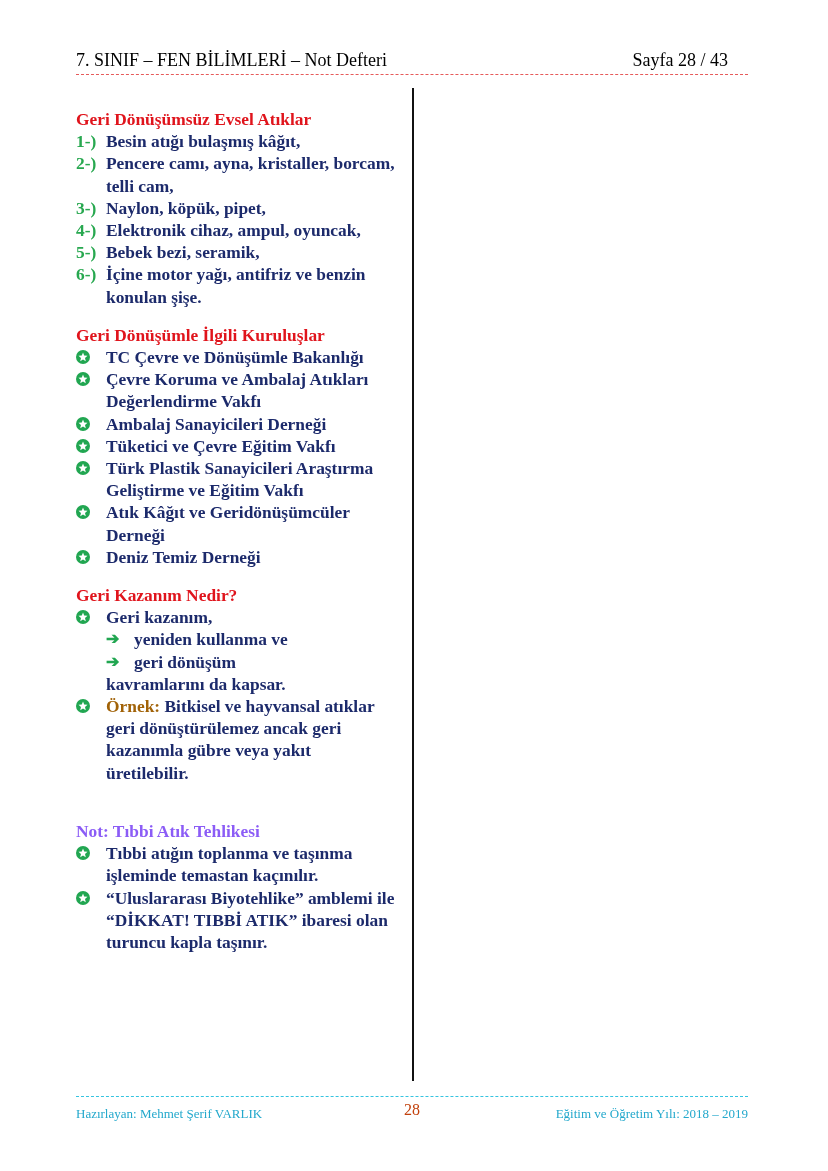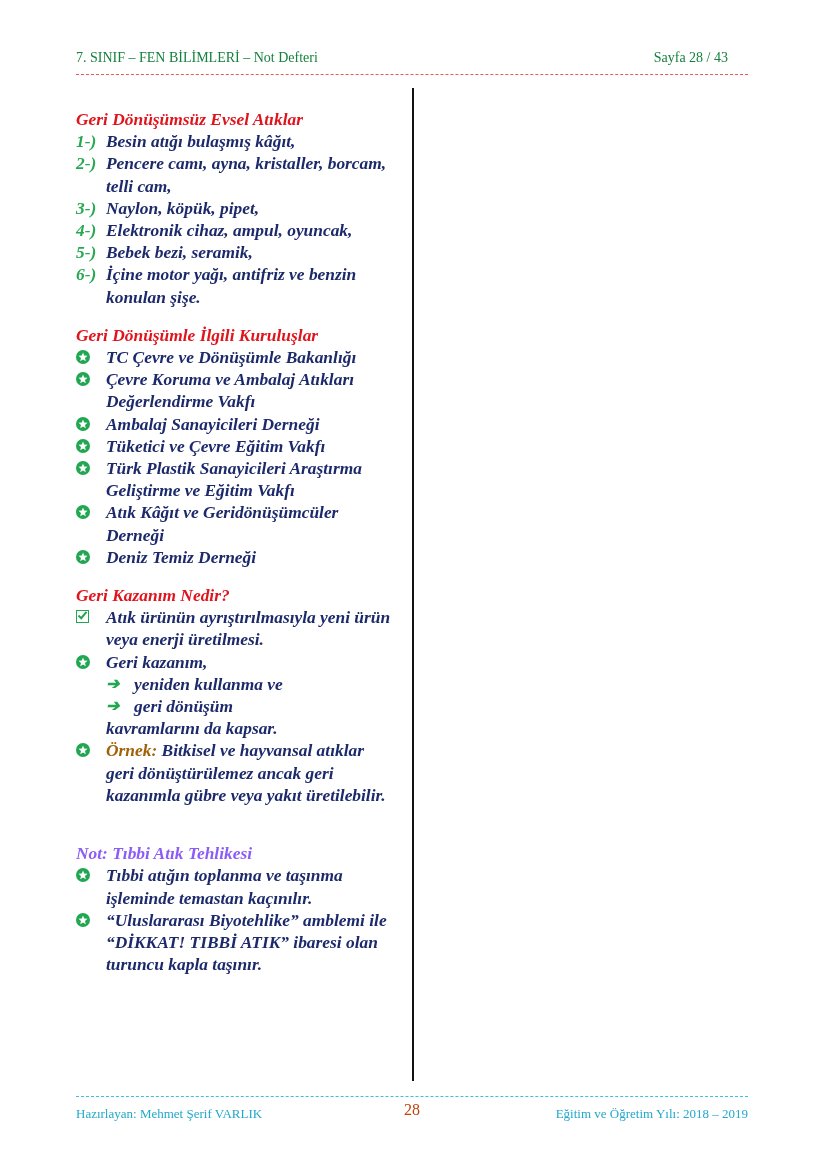--- a/index.html
+++ b/index.html
@@ -1,37 +1,37 @@
 <!DOCTYPE html>
 <html><head>
 <meta charset="utf-8">
 <style>
   html, body { margin:0; padding:0; background:#ffffff; }
   body { width:828px; height:1171px; position:relative; overflow:hidden;
          font-family:"Liberation Serif", serif; }
   .header { position:absolute; left:76px; top:50px; width:672px; height:20px;
-            color:#15803d; font-size:14px; }
+            color:#000000; font-size:18px; }
   .header .left { position:absolute; left:0; top:0; }
   .header .right { position:absolute; right:20px; top:0; }
   .hdr-rule { position:absolute; left:76px; top:74px; width:672px; height:0;
               border-top:1.2px dashed #e65a5a; }
   .col-rule { position:absolute; left:412px; top:88px; width:1.6px; height:993px; background:#111; }
   .ftr-rule { position:absolute; left:76px; top:1096px; width:672px; height:0;
               border-top:1.2px dashed #35c4e0; }
   .footer { position:absolute; left:76px; top:1103px; width:672px; height:22px;
             color:#22a8cc; font-size:13px; }
   .footer .left { position:absolute; left:0; top:3px; }
   .footer .center { position:absolute; left:328px; top:-2px; color:#c2410c; font-size:16px; }
   .footer .right { position:absolute; right:0; top:3px;margin-left:11px; }
 
   .content { position:absolute; left:76px; top:108px; width:320px;
              font-weight:bold; font-size:17.4px; line-height:22.2px; color:#1c2a6b; }
   .sec-title { color:#e0141c; }
   .sec-title.green { color:#8b5cf6;margin-top:36px; }
-  .section { margin-bottom:16px;font-style:italic; }
+  .section { margin-bottom:16px; }
   .row { display:flex; }
   .num { color:#28a850; width:30px; flex:0 0 30px; }
   .bullet { flex:0 0 30px; width:30px; display:flex; align-items:flex-start; padding-top:4px; box-sizing:border-box; }
   .star { width:14px; height:14px; border-radius:50%; background:#21a651; position:relative; }
   .star svg { position:absolute; left:2px; top:2px; }
   .check { width:13px; height:13px; border:1.6px solid #21a651; box-sizing:border-box; position:relative; }
   .check svg { position:absolute; left:0px; top:-1px; }
   .sub { display:flex; padding-left:30px; }
   .arrow { color:#21a651; width:28px; flex:0 0 28px; font-size:16px; }
   .txt { flex:1; }
@@ -149,30 +149,20 @@
           </span>
         </span>
         <span class="txt">Deniz Temiz Derneği</span>
       </div>
   </div>
 
   <div class="section">
     <div class="sec-title">Geri Kazanım Nedir?</div>
     <div class="row">
         <span class="bullet">
-          <span class="check">
-            <svg width="11" height="11" viewBox="0 0 11 11">
-              <polyline points="1.5,5.5 4.2,8.2 9.5,1.8" fill="none" stroke="#21a651" stroke-width="2"></polyline>
-            </svg>
-          </span>
-        </span>
-        <span class="txt">Atık ürünün ayrıştırılmasıyla yeni ürün veya enerji üretilmesi.</span>
-      </div>
-    <div class="row">
-        <span class="bullet">
           <span class="star">
             <svg width="10" height="10" viewBox="0 0 10 10">
               <polygon points="5,0.5 6.2,3.6 9.5,3.8 7,5.9 7.8,9.2 5,7.4 2.2,9.2 3,5.9 0.5,3.8 3.8,3.6" fill="#fff"></polygon>
             </svg>
           </span>
         </span>
         <span class="txt">Geri kazanım,</span>
       </div>
     <div class="sub">
         <span class="arrow">➔</span>

